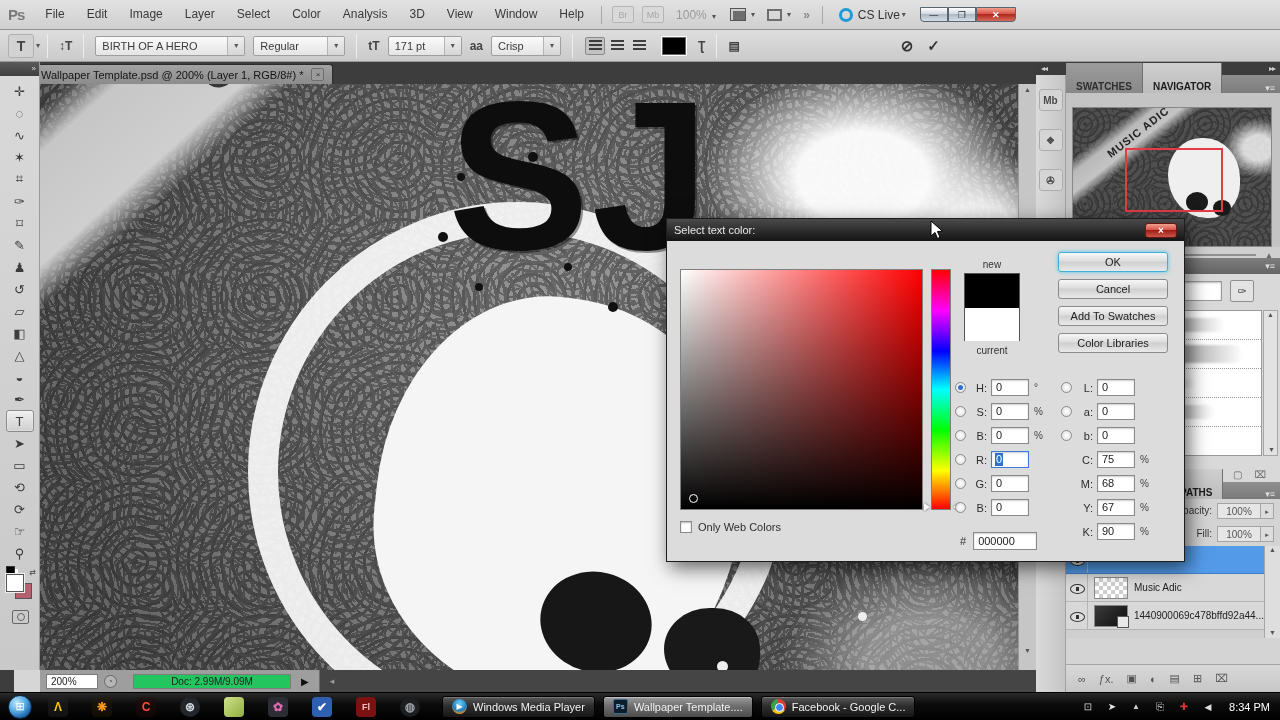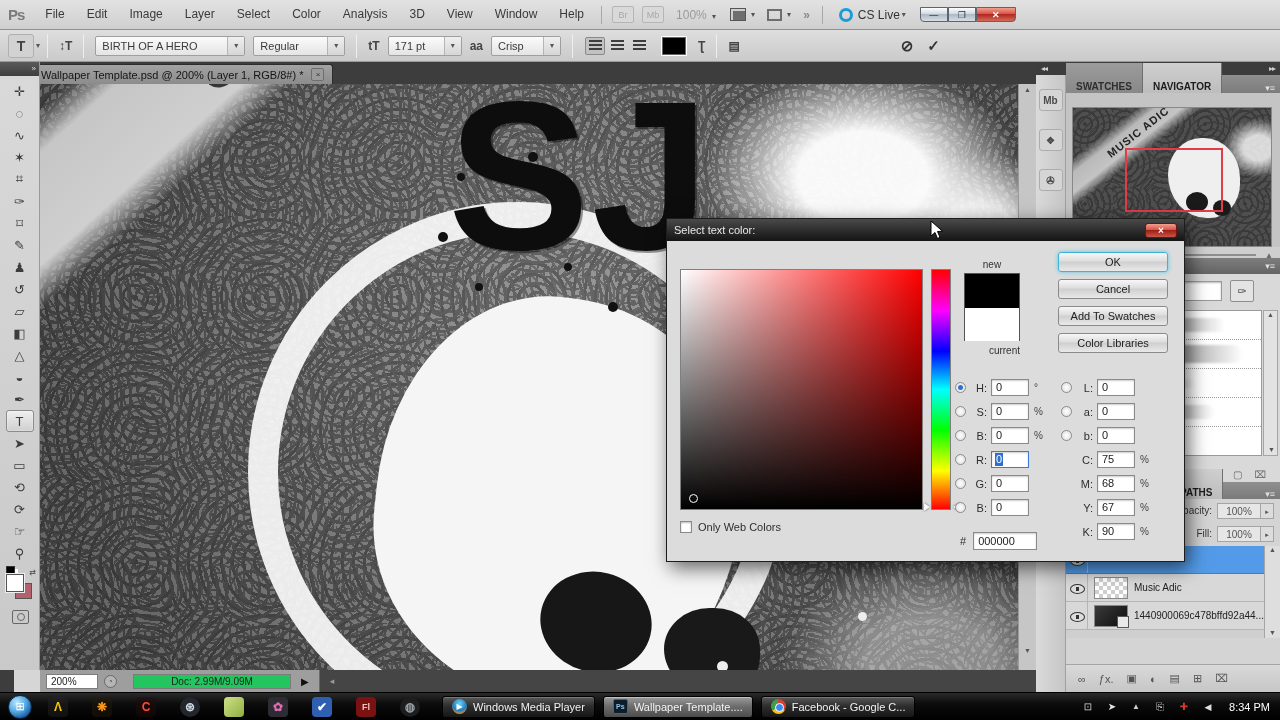--- a/index.html
+++ b/index.html
@@ -226,21 +226,21 @@
     background:linear-gradient(to bottom,#f00 0%,#f0f 17%,#00f 34%,#0ff 50%,#0f0 67%,#ff0 84%,#f00 100%)}
   .hue-arrow{position:absolute;width:0;height:0;border-top:4px solid transparent;border-bottom:4px solid transparent}
   #hue-left{left:257px;top:284px;border-left:6px solid #f8f8f8;filter:drop-shadow(0 0 1px #555)}
   #hue-right{left:286px;top:284px;border-right:6px solid #f8f8f8;filter:drop-shadow(0 0 1px #555)}
   #onlyweb{position:absolute;left:13px;top:302px;display:flex;align-items:center;font-size:11px;color:#2e2e2e}
   #onlyweb .cb{width:12px;height:12px;background:#fff;border:1px solid #8a8a8a;margin-right:6px;box-shadow:inset 0 1px 2px #bbb}
   #swatch-lbl-new{position:absolute;left:297px;top:40px;width:56px;text-align:center;font-size:10px;color:#333}
   #swatch-pair{position:absolute;left:297px;top:54px;width:56px;height:68px;border:1px solid #555}
   #swatch-new{height:34px;background:#000}
   #swatch-cur{height:33px;background:#fff}
-  #swatch-lbl-cur{position:absolute;left:297px;top:126px;width:56px;text-align:right;font-size:10px;color:#333}
+  #swatch-lbl-cur{position:absolute;left:297px;top:126px;width:56px;text-align:center;font-size:10px;color:#333}
   #dlg-buttons{position:absolute;left:391px;top:33px;width:110px}
   .dbtn{width:110px;height:20px;background:linear-gradient(#f7f7f7,#ddd 45%,#cfcfcf 50%,#e9e9e9);
     border:1px solid #8a8a8a;border-radius:3px;font-size:11px;color:#222;text-align:center;line-height:18px;margin-bottom:7px}
   .dbtn[data-primary="true"]{border:1px solid #3fb2d8;box-shadow:0 0 4px #59c6ea;}
   
   .fcol{position:absolute;top:160px;width:118px}
   #fcol-left{left:288px}
   #fcol-right{left:394px}
   .crow{display:flex;align-items:center;height:17px;margin-bottom:7px;font-size:11px;color:#2e2e2e}
   .crow[data-gap="true"]{margin-top:7px}

